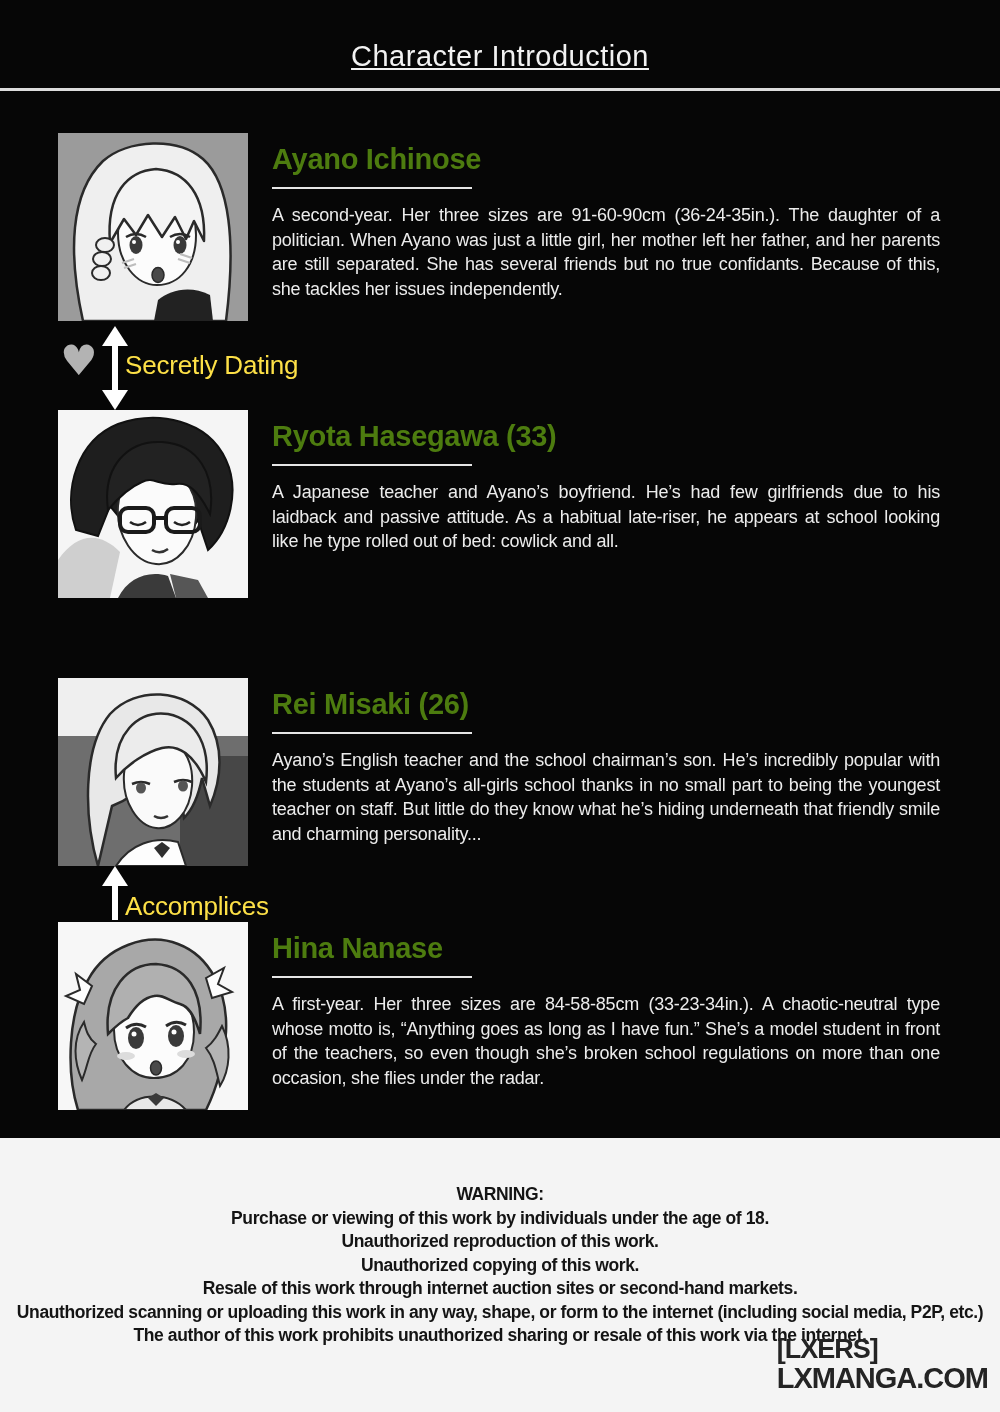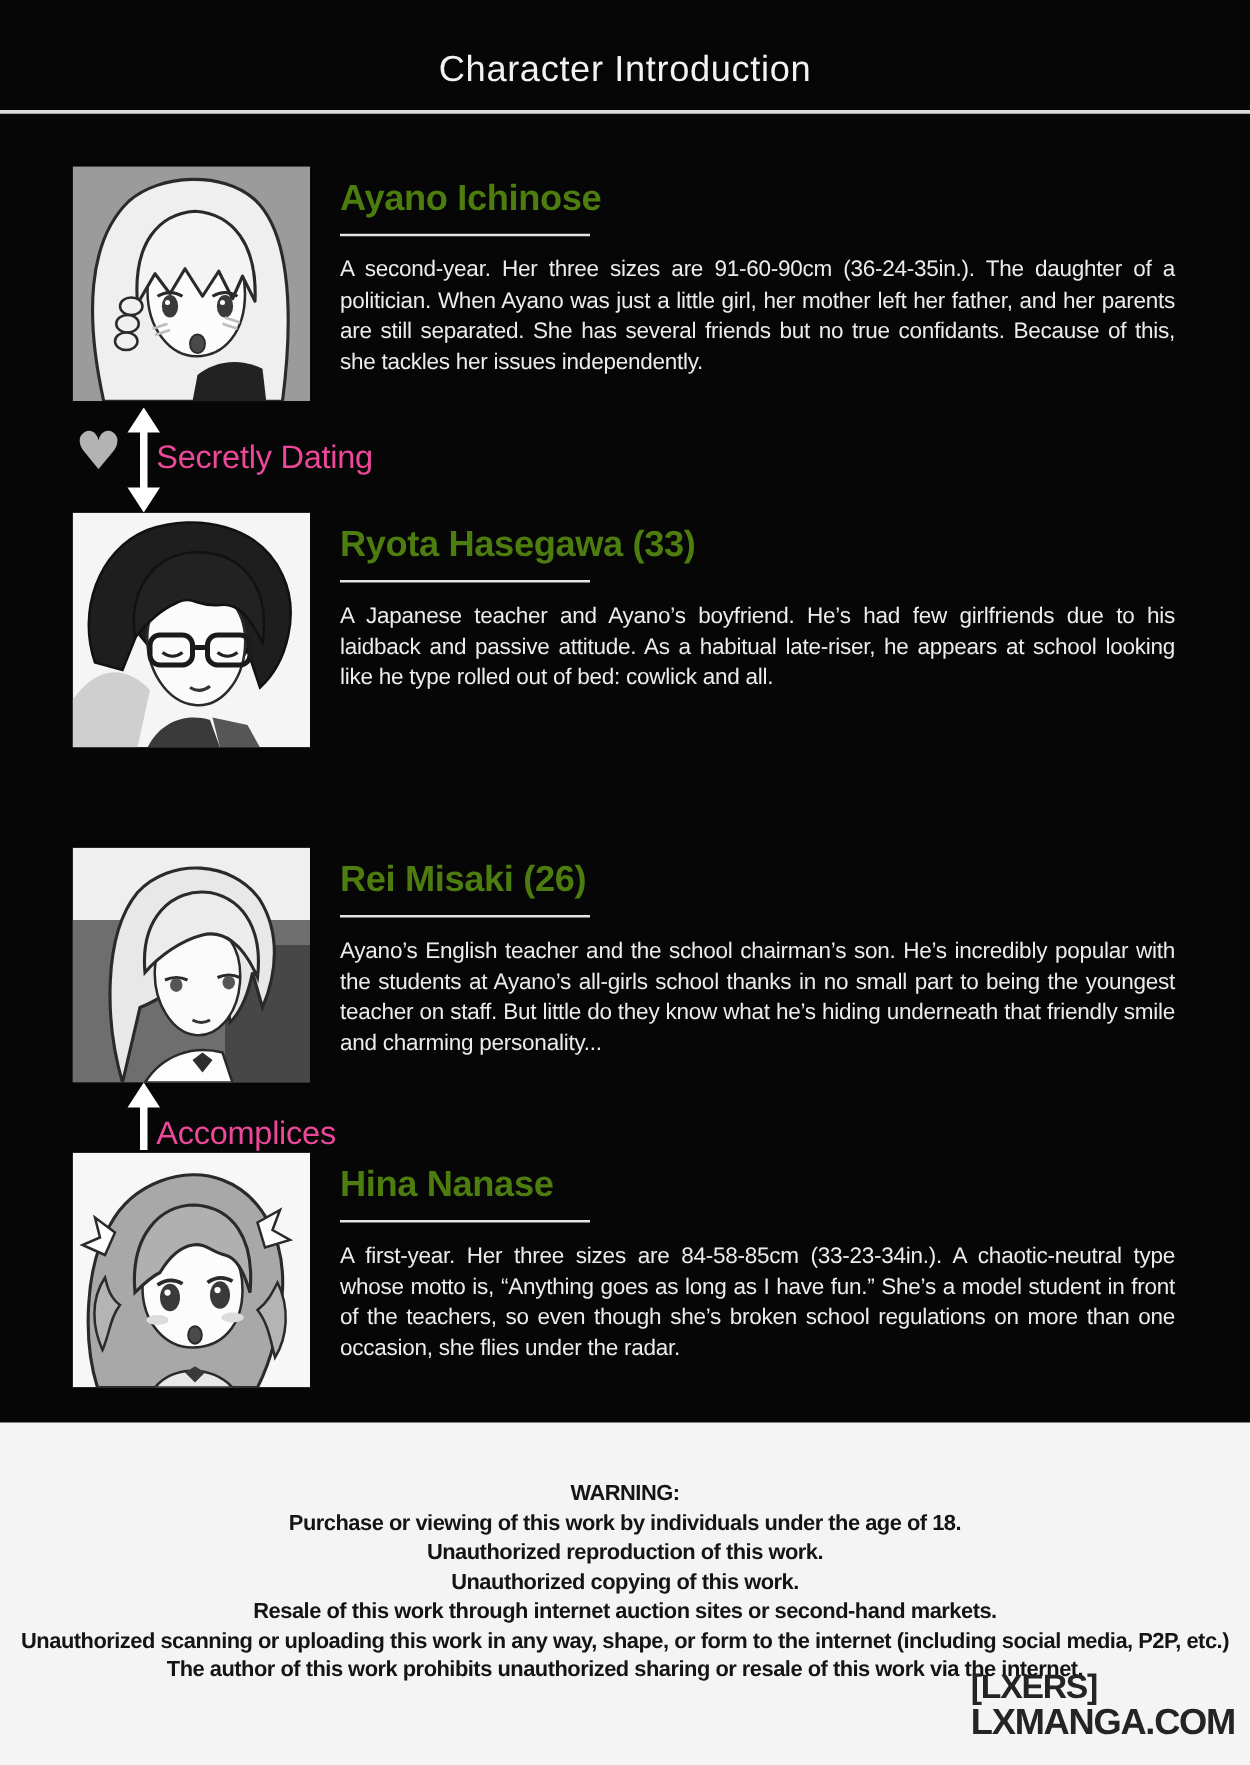--- a/index.html
+++ b/index.html
@@ -2,21 +2,21 @@
 <html><head>
 <meta charset="utf-8">
 <style>
   html,body{margin:0;padding:0;background:#060606;}
   .page{
     position:relative;width:1000px;height:1412px;background:#060606;
     overflow:hidden;font-family:"Liberation Sans",sans-serif;
   }
   .page-title{
     position:absolute;top:40px;left:0;width:1000px;text-align:center;
-    color:#f2f2f2;font-size:29px;font-weight:500;letter-spacing:.5px;
+    color:#f2f2f2;font-size:29px;font-weight:500;letter-spacing:.5px;text-decoration:underline;
   }
   .title-rule{position:absolute;top:88px;left:0;width:1000px;height:3px;background:#dcdcdc;}
 
   .char{position:absolute;left:58px;width:882px;}
   .portrait{
     position:absolute;left:0;top:0;width:190px;height:188px;overflow:hidden;
   }
   .portrait svg{display:block;}
   .info{position:absolute;left:214px;top:10px;width:668px;}
   .char-name{
@@ -28,21 +28,21 @@
     text-align:justify;letter-spacing:-.2px;
   }
 
   .relation{position:absolute;left:58px;}
   .relation .heart{
     position:absolute;left:2px;top:14px;font-size:42px;line-height:1;
     color:#b3b3b3;font-family:"DejaVu Sans",sans-serif;
   }
   .relation .arrow{position:absolute;left:42px;top:0;}
   .relation .rel-label{
-    position:absolute;left:67px;color:#ec4899;font-size:26px;font-weight:500;
+    position:absolute;left:67px;color:#fde047;font-size:26px;font-weight:500;
     white-space:nowrap;letter-spacing:-.2px;
   }
   #relation-dating{top:326px;height:84px;width:400px;}
   #relation-dating .rel-label{top:24px;}
   #relation-accomplices{top:866px;height:56px;width:400px;}
   #relation-accomplices .rel-label{top:25px;}
 
   .footer{
     position:absolute;top:1138px;left:0;width:1000px;height:274px;background:#f4f4f4;
   }

